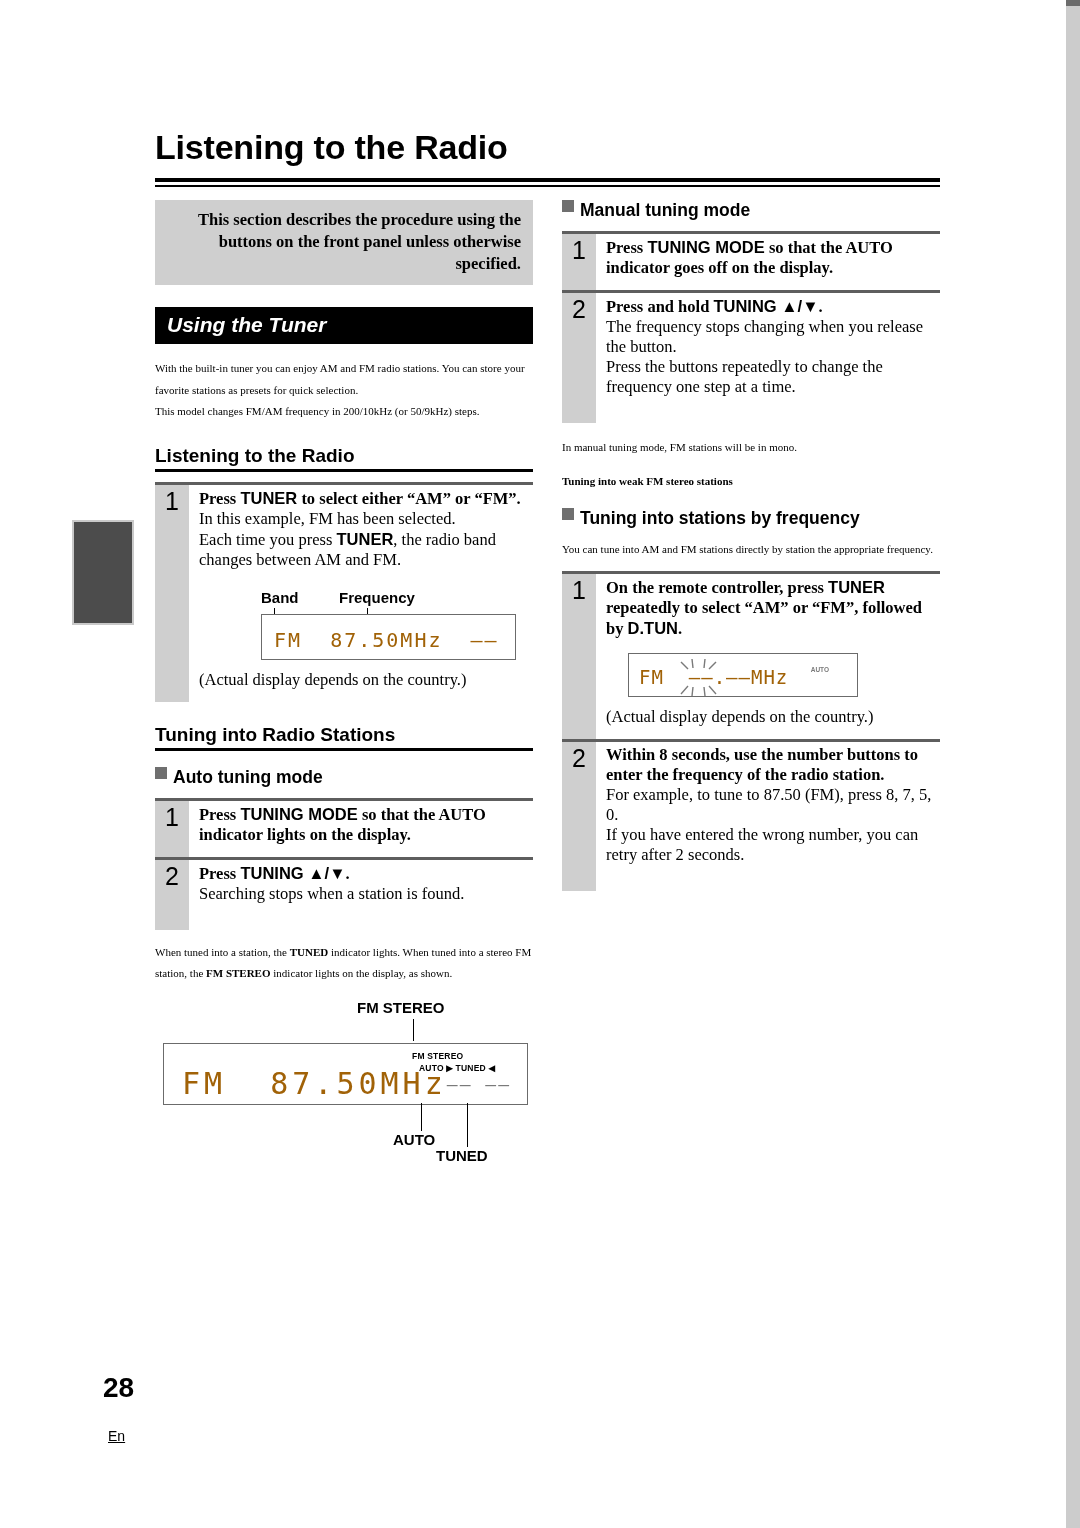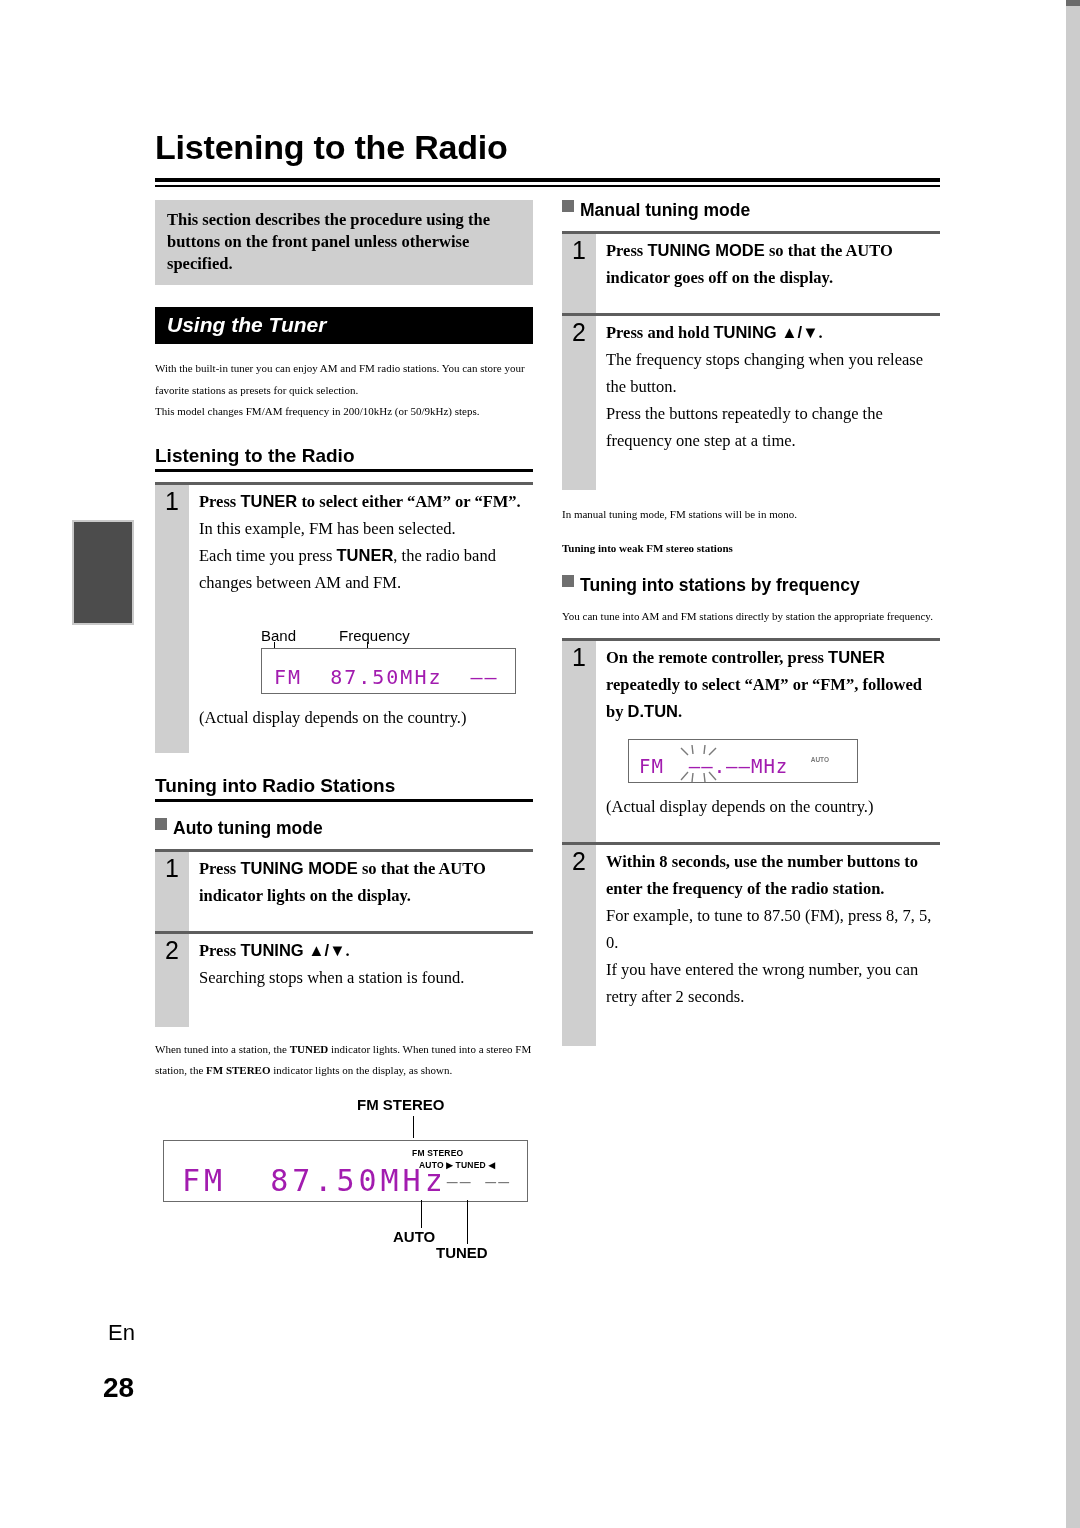--- a/index.html
+++ b/index.html
@@ -89,27 +89,28 @@
     margin: 0 0 0 0;
     font-size: 11px;
     line-height: 21.5px;
     text-align: left;
   }
   .b { font-weight: bold; }
 
   
   .note-box {
     background: #cfcfcf;
-    padding: 9px 20px 10px 12px;
+    padding: 9px 12px 10px 12px;
     font-family: "Liberation Serif", serif;
     font-weight: bold;
     font-size: 16.5px;
     line-height: 22px;
     box-sizing: border-box;
     width: 378px;
+    text-align: right;
   }
 
   
   .banner {
     background: #000;
     color: #fff;
     font-family: "Liberation Sans", sans-serif;
     font-weight: bold;
     font-style: italic;
     font-size: 21px;
@@ -165,23 +166,23 @@
     width: 34px;
     flex: none;
     background: #cfcfcf;
     font-family: "Liberation Sans", sans-serif;
     font-size: 25px;
     text-align: center;
     padding-top: 2px;
     box-sizing: border-box;
   }
   .step-body {
-    padding: 3px 0 22px 10px;
+    padding: 3px 0 12px 10px;
     font-size: 16.5px;
-    line-height: 27px;
+    line-height: 20px;
   }
   .step-body .lead { font-weight: bold; }
   .sans-b {
     font-family: "Liberation Sans", sans-serif;
     font-weight: bold;
   }
 
   
   .step-tail {
     display: flex;
@@ -195,42 +196,43 @@
 
   
   .lcd {
     border: 1px solid #6b6b6b;
     background: #fff;
     position: relative;
     box-sizing: border-box;
   }
   .lcd-text {
     font-family: "DejaVu Sans Mono", monospace;
-    color: #a21caf;
+    color: #a16207;
     letter-spacing: 2px;
     white-space: pre;
   }
 
   
   .lcd-small {
     width: 255px;
     height: 46px;
     margin-left: 62px;
     margin-top: 2px;
   }
   .lcd-small .lcd-text {
     position: absolute;
     left: 12px;
     top: 15px;
     font-size: 20px;
   }
   .callout-wrap {
     position: relative;
-    margin-top: 26px;
+    margin-top: 18px;
     height: 24px;
+    font-weight: bold;
   }
   .callout-label {
     position: absolute;
     font-family: "Liberation Sans", sans-serif;
     font-size: 15px;
     color: #000;
   }
   .callout-line {
     position: absolute;
     width: 1px;
@@ -321,23 +323,24 @@
 
   .caption {
     font-size: 16.5px;
     margin-top: 10px;
   }
 
   
   .footer-en {
     position: absolute;
     left: 108px;
-    top: 1320px;
-    font-family: "Liberation Sans", sans-serif;
-    font-size: 22px;
+    top: 1428px;
+    font-family: "Liberation Sans", sans-serif;
+    font-size: 14px;
+    text-decoration: underline;
   }
   .footer-num {
     position: absolute;
     left: 103px;
     top: 1372px;
     font-family: "Liberation Sans", sans-serif;
     font-weight: bold;
     font-size: 28px;
   }
 </style>

